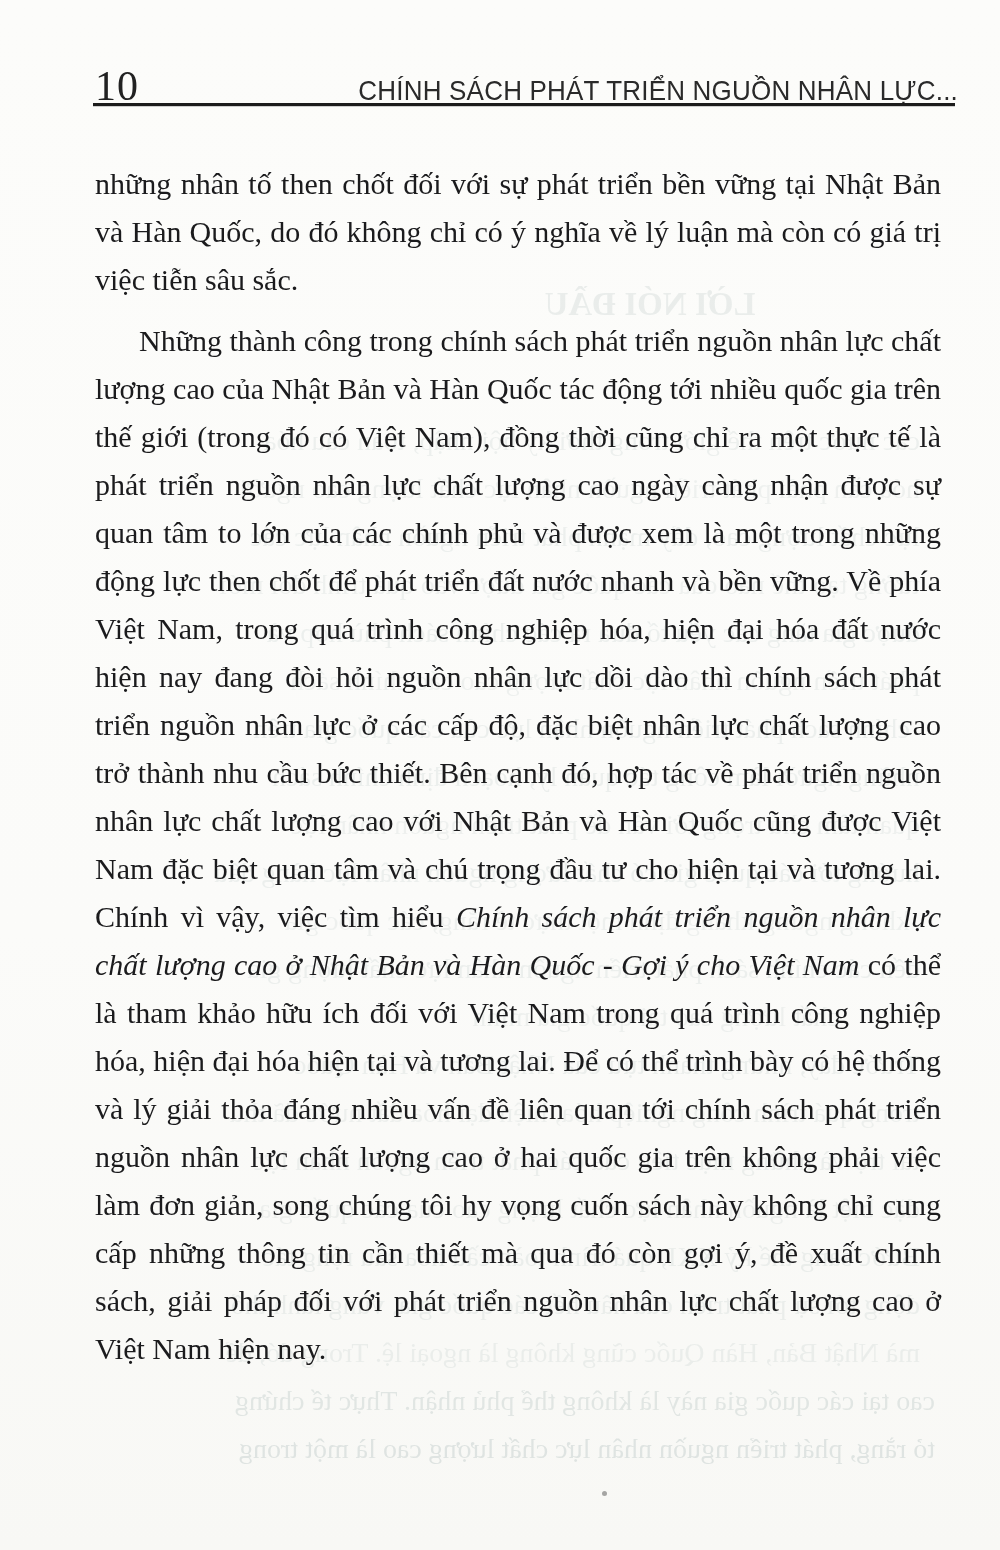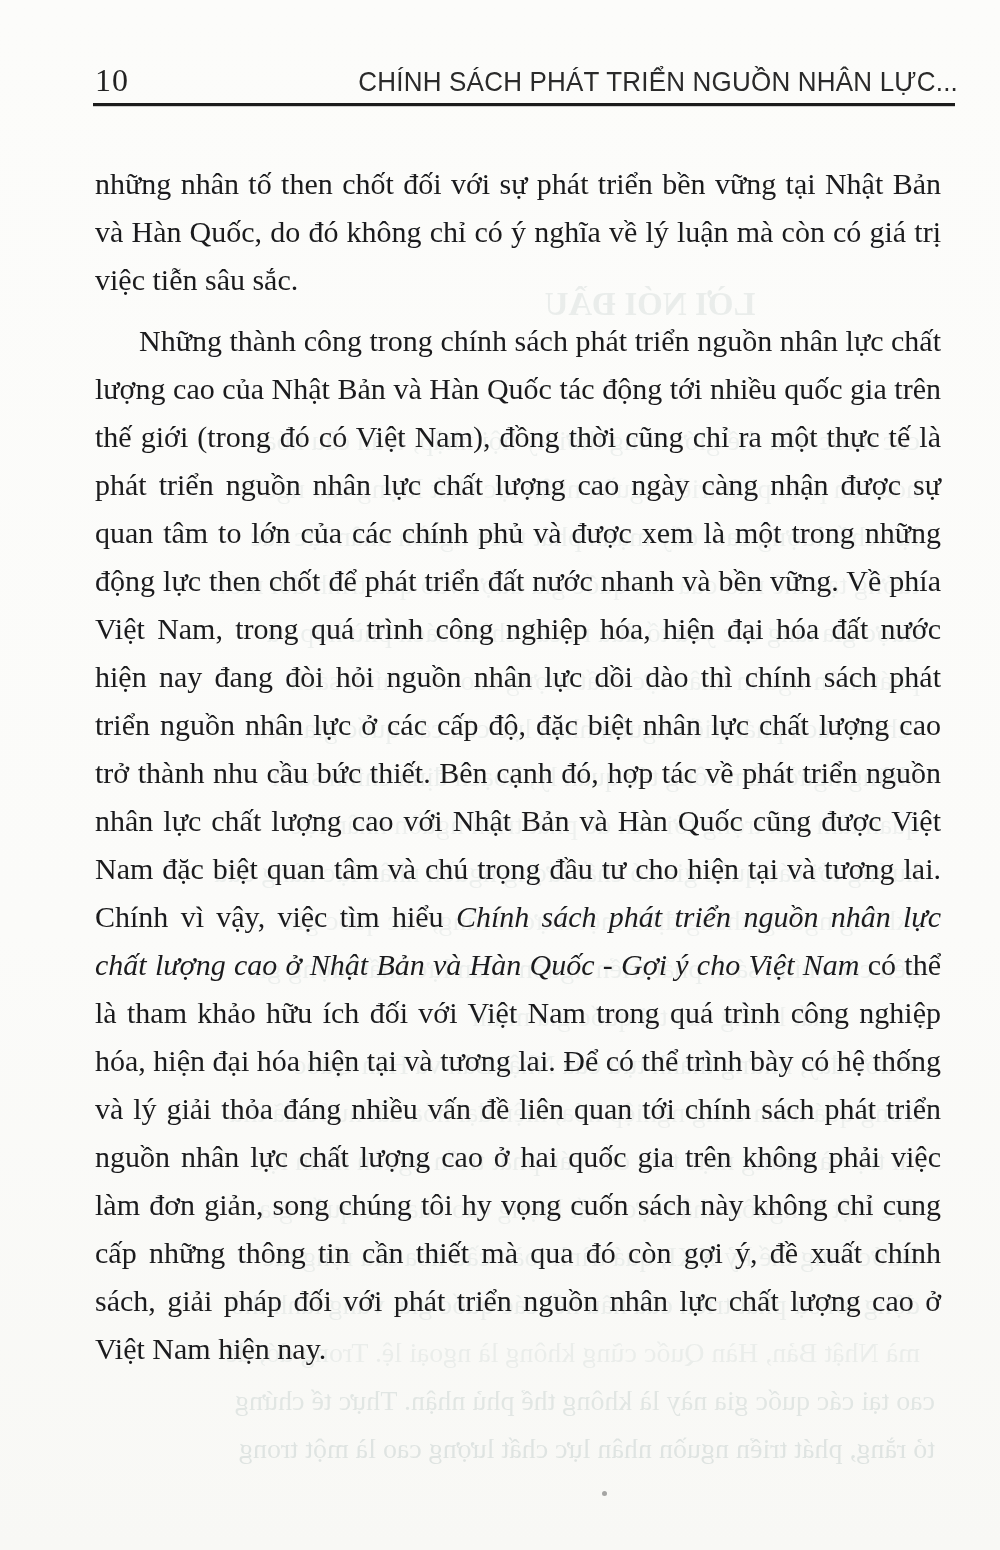--- a/index.html
+++ b/index.html
@@ -35,21 +35,21 @@
   .header {
     position: absolute;
     left: 95px; right: 42px; top: 62px;
     display: flex;
     justify-content: space-between;
     align-items: baseline;
     z-index: 2;
   }
   .page-number {
     font-family: "Liberation Serif", serif;
-    font-size: 32px;
+    font-size: 42px;
     color: #222;
     letter-spacing: 1px;
   }
   .running-title {
     font-family: "Liberation Sans", sans-serif;
     font-size: 26px;
     color: #2a2a2a;
     letter-spacing: 0.2px;
     transform: scaleY(1.05);
   }

